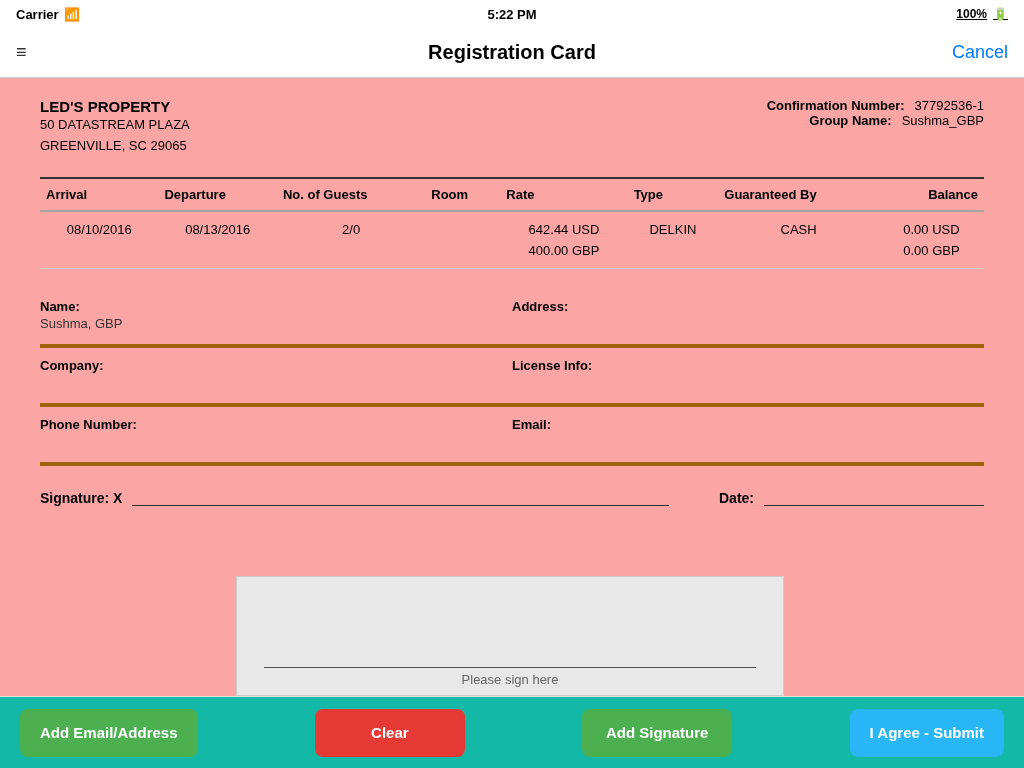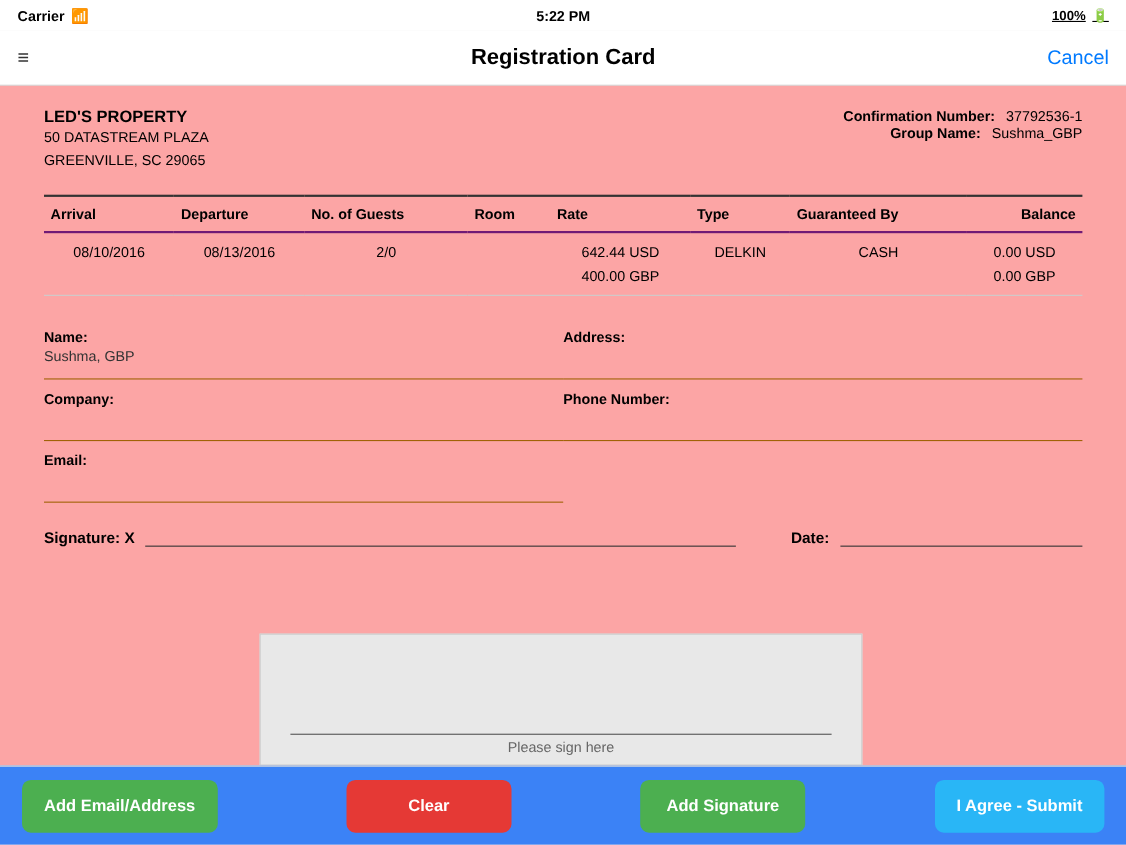--- a/index.html
+++ b/index.html
@@ -91,21 +91,21 @@
     .conf-label { font-weight: 600; }
 
     
     .reservation-table {
       width: 100%;
       border-collapse: collapse;
       margin-bottom: 20px;
     }
     .reservation-table thead tr {
       border-top: 2px solid #333;
-      border-bottom: 2px solid #701a75;
+      border-bottom: 2px solid #a3a3a3;
     }
     .reservation-table th {
       font-size: 13px;
       font-weight: 700;
       padding: 8px 6px;
       text-align: left;
       vertical-align: top;
     }
     .reservation-table th.right { text-align: right; }
     .reservation-table td {
@@ -118,21 +118,21 @@
     .reservation-table tbody tr:last-child td { padding-bottom: 10px; border-bottom: 1px solid #ccc; text-align: center; }
 
     
     .form-grid {
       display: grid;
       grid-template-columns: 1fr 1fr;
       gap: 0;
     }
     .form-field {
       padding: 10px 0;
-      border-bottom: 1px solid #a16207;
+      border-bottom: 4px solid #a16207;
     }
     .field-label {
       font-size: 13px;
       font-weight: 700;
       margin-bottom: 2px;
     }
     .field-value {
       font-size: 13px;
       color: #333;
       min-height: 18px;
@@ -183,21 +183,21 @@
       color: #666;
     }
 
     
     .bottom-bar {
       position: absolute;
       bottom: 0;
       left: 0;
       right: 0;
       height: 72px;
-      background: #3b82f6;
+      background: #14b8a6;
       border-top: 1px solid #ddd;
       display: flex;
       align-items: center;
       justify-content: space-between;
       padding: 0 20px;
     }
     .btn {
       height: 48px;
       border-radius: 8px;
       border: none;
@@ -292,20 +292,24 @@
     </div>
     <div class="form-field">
       <div class="field-label">Address:</div>
       <div class="field-value"></div>
     </div>
     <div class="form-field">
       <div class="field-label">Company:</div>
       <div class="field-value"></div>
     </div>
     <div class="form-field">
+      <div class="field-label">License Info:</div>
+      <div class="field-value"></div>
+    </div>
+    <div class="form-field">
       <div class="field-label">Phone Number:</div>
       <div class="field-value"></div>
     </div>
     <div class="form-field">
       <div class="field-label">Email:</div>
       <div class="field-value"></div>
     </div>
   </div>
 
   <div class="signature-section">

